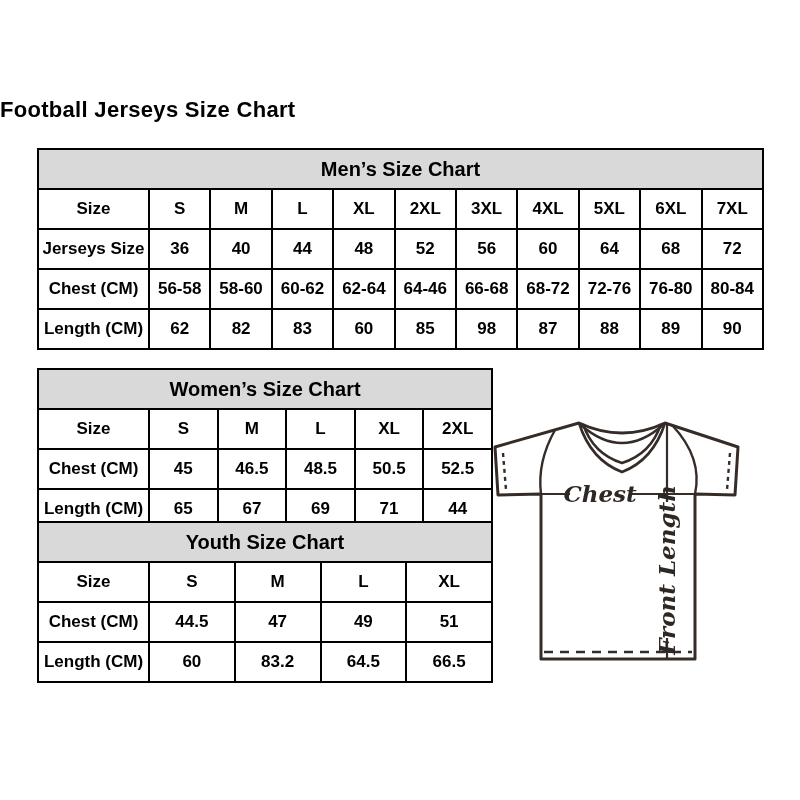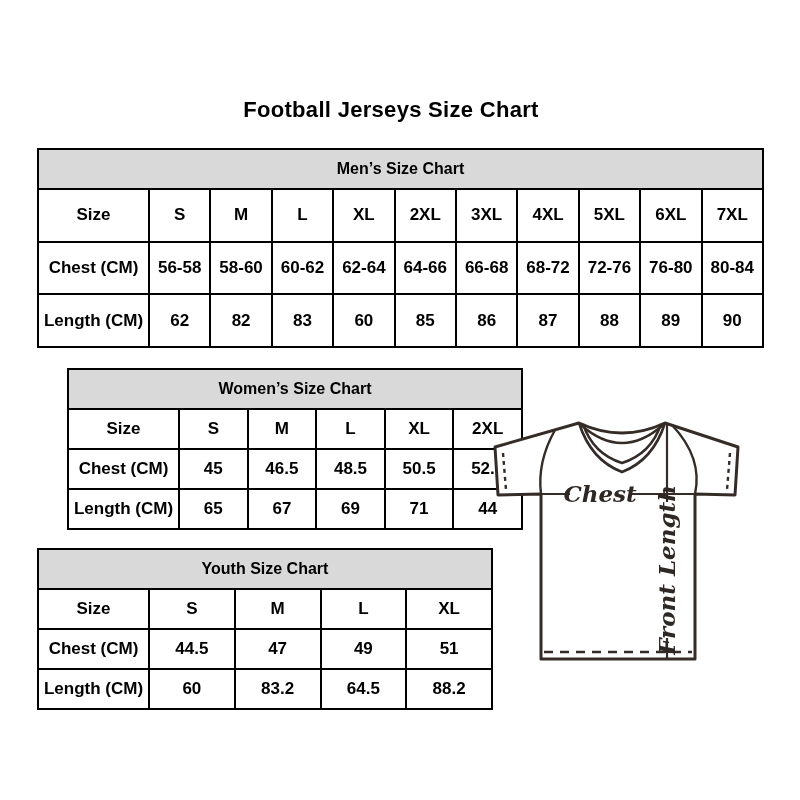--- a/index.html
+++ b/index.html
@@ -12,51 +12,51 @@
     height: 800px;
     position: relative;
     overflow: hidden;
     font-family: "Liberation Sans", sans-serif;
   }
   .page-title {
     position: absolute;
     top: 97px;
     left: 0;
     width: 782px;
-    text-align: center;
+    text-align: left;
     font-size: 22px;
     font-weight: bold;
     color: #000000;
     letter-spacing: 0.3px;
   }
   .table-box { position: absolute; }
   .table-box.mens   { left: 37px; top: 148px; width: 727px; height: 200px; }
-  .table-box.womens { left: 37px; top: 368px; width: 456px; height: 159px; margin-left: 30px; }
-  .table-box.youth  { left: 37px; top: 548px; width: 456px; height: 160px; }
+  .table-box.womens { left: 37px; top: 368px; width: 456px; height: 159px; }
+  .table-box.youth  { left: 37px; top: 521px; width: 456px; height: 160px; }
 
   table.size-table {
     border-collapse: collapse;
     table-layout: fixed;
     width: 100%;
     height: 100%;
     color: #000000;
   }
   table.size-table th, table.size-table td {
     border: 2px solid #000000;
     text-align: center;
     vertical-align: middle;
     font-size: 17px;
     font-weight: bold;
     padding: 0;
     overflow: hidden;
     white-space: nowrap;
   }
   table.size-table th.section-header {
     background: #d9d9d9;
-    font-size: 16px;
+    font-size: 20px;
     height: 38px;
   }
   table.size-table tbody tr { height: 40px; padding-left: 38px; }
 
   .jersey-diagram {
     position: absolute;
     left: 485px;
     top: 410px;
     width: 276px;
     height: 258px;
@@ -102,40 +102,53 @@
           <td>L</td>
           <td>XL</td>
           <td>2XL</td>
           <td>3XL</td>
           <td>4XL</td>
           <td>5XL</td>
           <td>6XL</td>
           <td>7XL</td>
         </tr>
         <tr>
+          <th>Jerseys Size</th>
+          <td>36</td>
+          <td>40</td>
+          <td>44</td>
+          <td>48</td>
+          <td>52</td>
+          <td>56</td>
+          <td>60</td>
+          <td>64</td>
+          <td>68</td>
+          <td>72</td>
+        </tr>
+        <tr>
           <th>Chest (CM)</th>
           <td>56-58</td>
           <td>58-60</td>
           <td>60-62</td>
           <td>62-64</td>
-          <td>64-66</td>
+          <td>64-46</td>
           <td>66-68</td>
           <td>68-72</td>
           <td>72-76</td>
           <td>76-80</td>
           <td>80-84</td>
         </tr>
         <tr>
           <th>Length (CM)</th>
           <td>62</td>
           <td>82</td>
           <td>83</td>
           <td>60</td>
           <td>85</td>
-          <td>86</td>
+          <td>98</td>
           <td>87</td>
           <td>88</td>
           <td>89</td>
           <td>90</td>
         </tr>
       </tbody>
     </table>
   </div>
 <div class="table-box womens">
     <table class="size-table">
@@ -207,21 +220,21 @@
           <td>44.5</td>
           <td>47</td>
           <td>49</td>
           <td>51</td>
         </tr>
         <tr>
           <th>Length (CM)</th>
           <td>60</td>
           <td>83.2</td>
           <td>64.5</td>
-          <td>88.2</td>
+          <td>66.5</td>
         </tr>
       </tbody>
     </table>
   </div>
 
 <div class="jersey-diagram">
   <svg viewBox="0 0 276 258" xmlns="http://www.w3.org/2000/svg">
 
     <path d="M 10 37 L 94 13 Q 137 33 180 13 L 253 37 L 250 85 L 210 84 L 210 249 L 56 249 L 56 84 L 13 85 Z" fill="#ffffff" stroke="#352c28" stroke-width="3" stroke-linejoin="round"></path>
 

